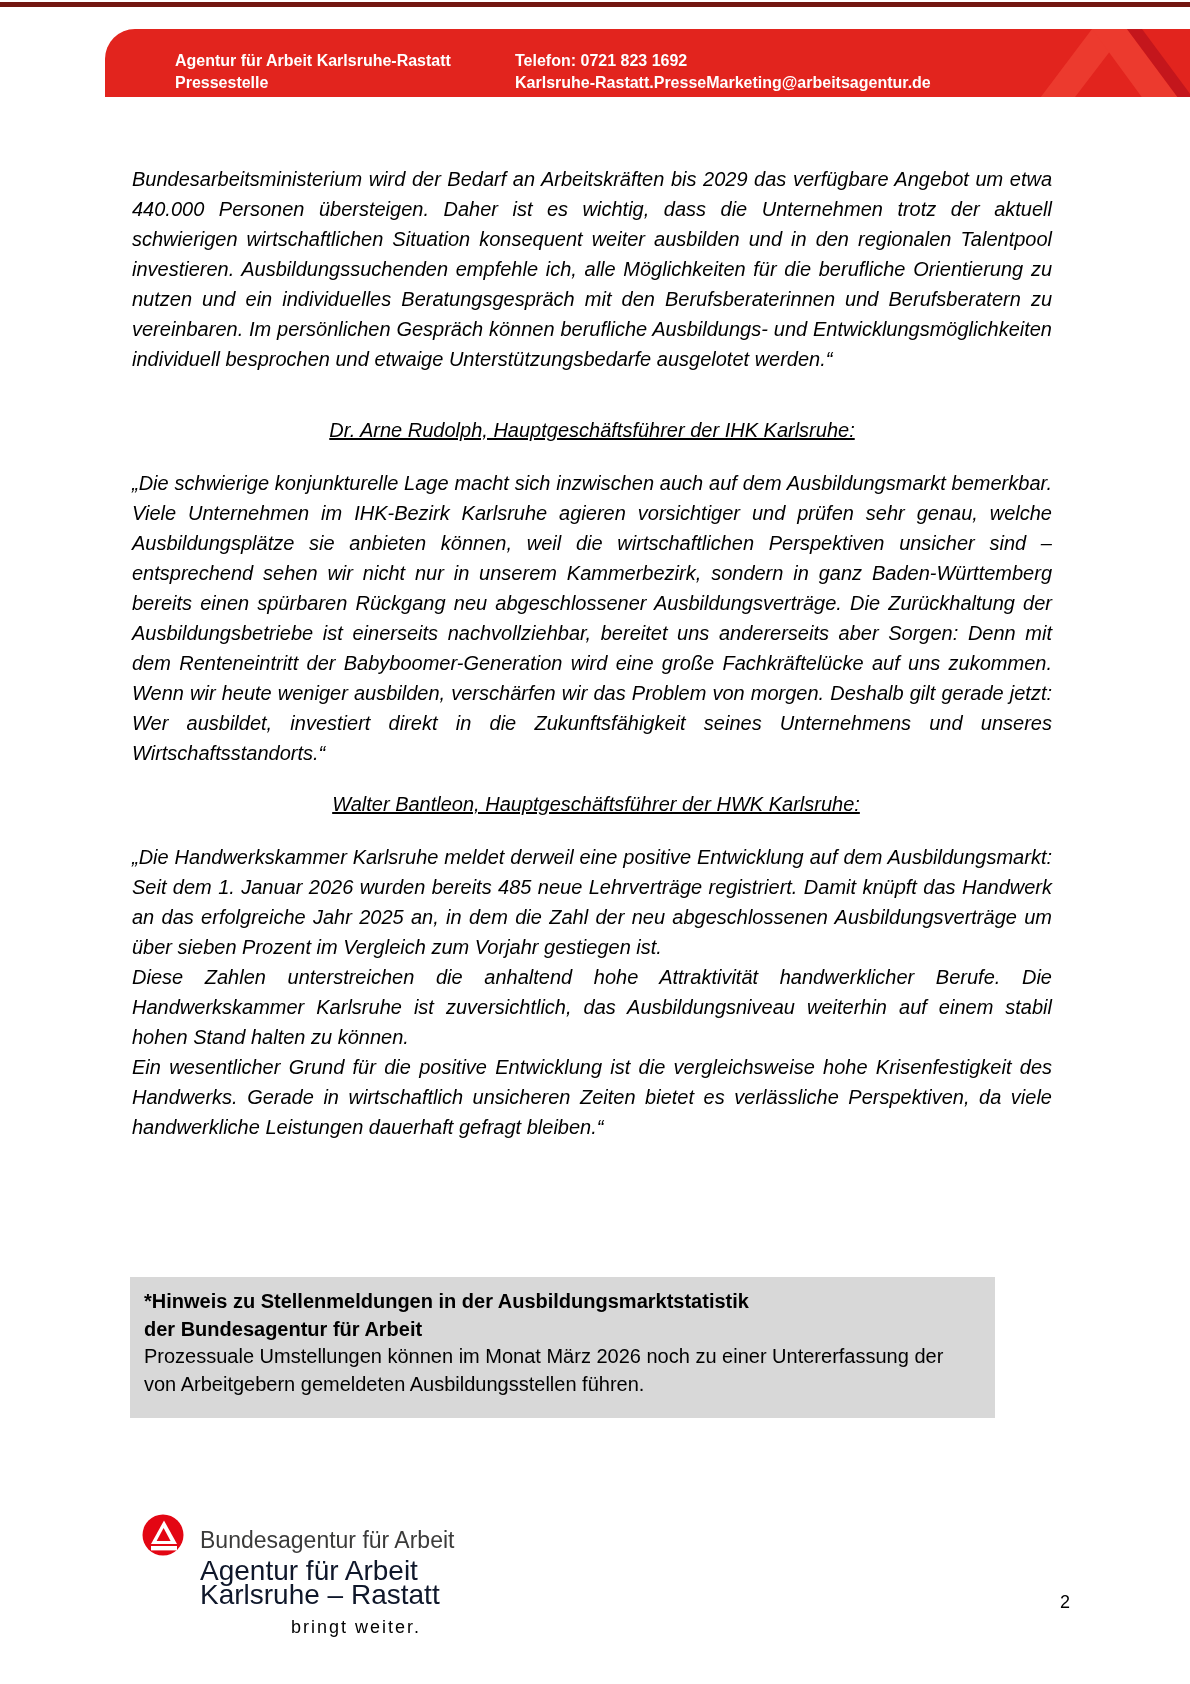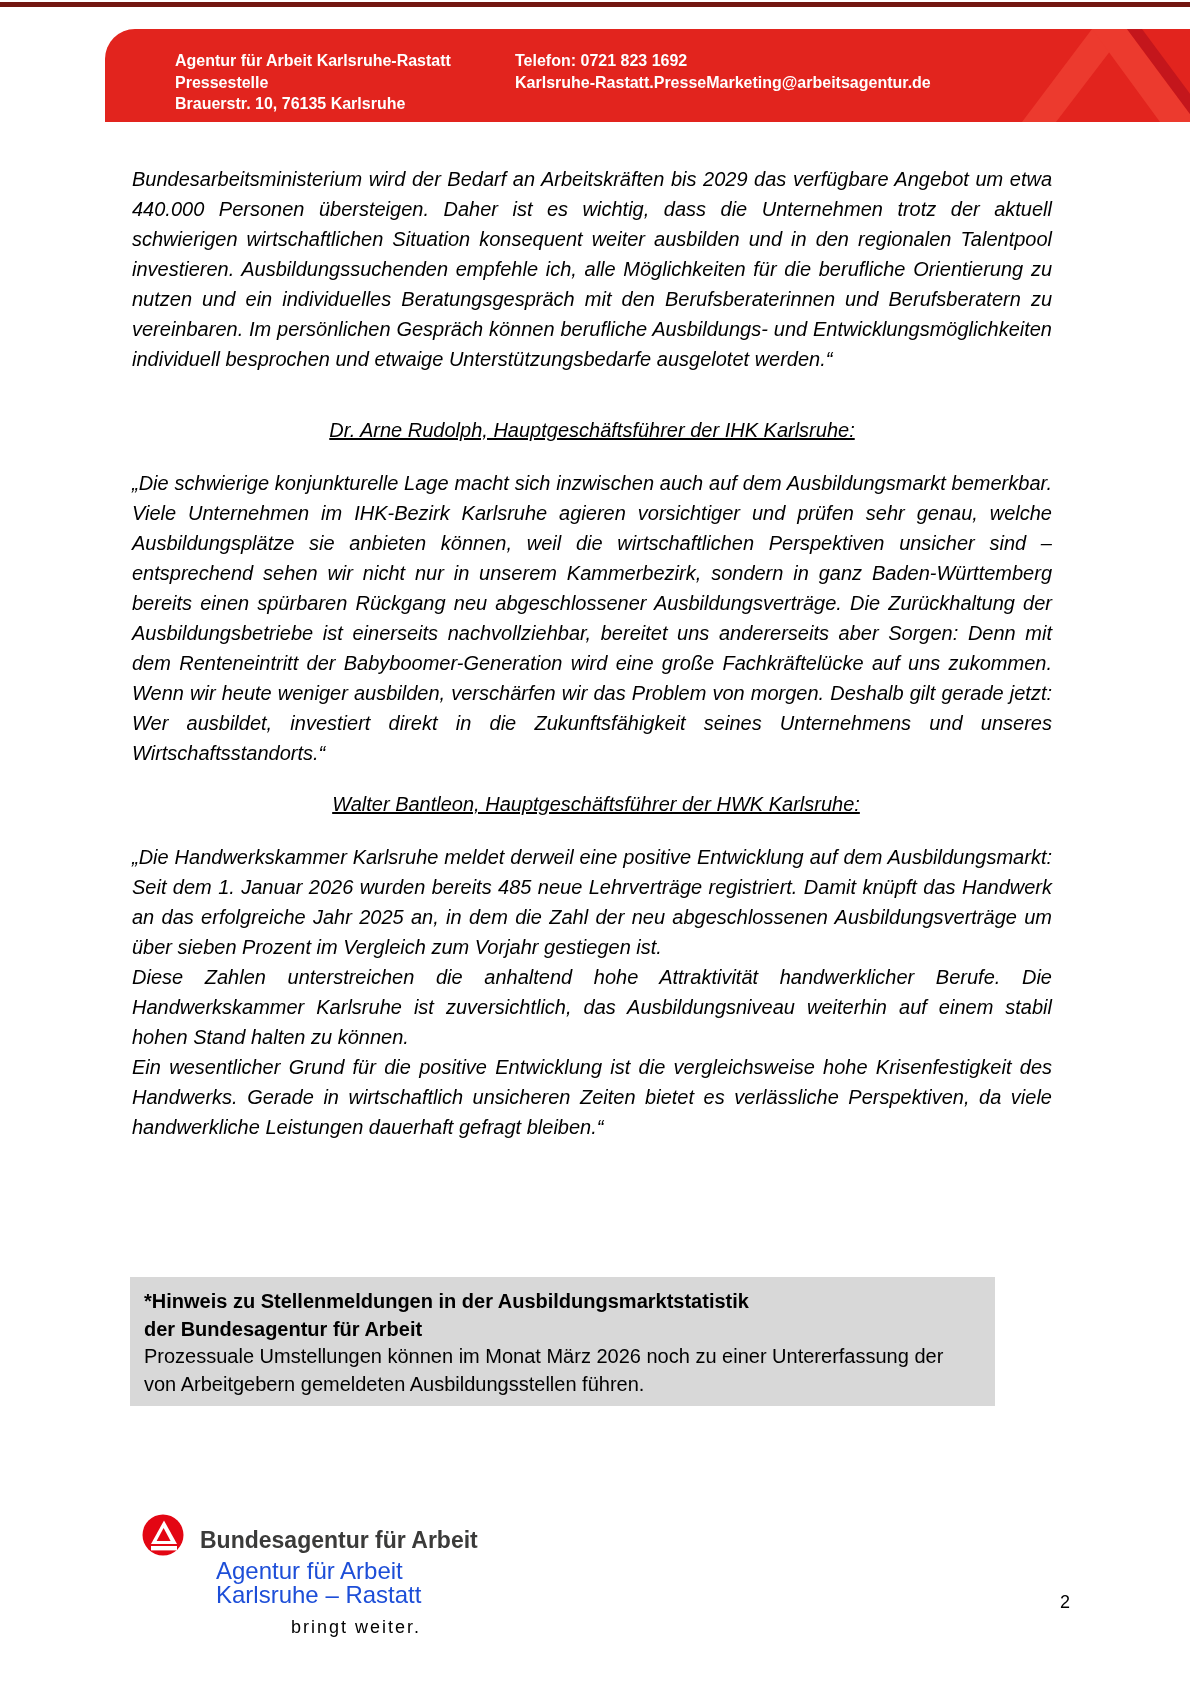--- a/index.html
+++ b/index.html
@@ -16,21 +16,21 @@
   .top-line {
     position: absolute;
     top: 2px; left: 0;
     width: 100%; height: 5px;
     background: #721611;
   }
   
   .band {
     position: absolute;
     top: 29px; left: 105px; right: 0;
-    height: 93px;
+    height: 68px;
     background: #e2241e;
     border-top-left-radius: 30px;
     overflow: hidden;
   }
   .band-watermark {
     position: absolute;
     right: -14px; top: 0;
     height: 93px; width: 240px;
     pointer-events: none;
   }
@@ -67,47 +67,47 @@
   }
   .para-group p { margin: 0; }
 
   
   .note-box {
     position: absolute;
     top: 1277px; left: 130px;
     width: 865px;
     box-sizing: border-box;
     background: #d8d8d8;
-    padding: 11px 18px 8px 14px;
+    padding: 11px 18px 20px 14px;
     font-size: 20px;
     line-height: 27.5px;
     text-align: left;
   }
   .note-title { font-weight: bold; }
   .note-text  { margin: 0; }
 
   
   .footer-logo {
     position: absolute;
     left: 142px; top: 1514px;
     width: 42px; height: 42px;
   }
   .footer-brand {
     position: absolute;
     left: 200px; top: 1527px;
     font-size: 23px;
-    font-weight: bold;
+    font-weight: normal;
     color: #3b3b3a;
     white-space: nowrap;
   }
   .footer-office {
     position: absolute;
-    left: 216px; top: 1559px;
-    font-size: 24px;
-    color: #1d4ed8;
+    left: 200px; top: 1559px;
+    font-size: 28px;
+    color: #0f172a;
     line-height: 23.5px;
     white-space: nowrap;
   }
   .footer-tagline {
     position: absolute;
     left: 291px; top: 1617px;
     font-size: 18px;
     letter-spacing: 2px;
     color: #000000;
     white-space: nowrap;

